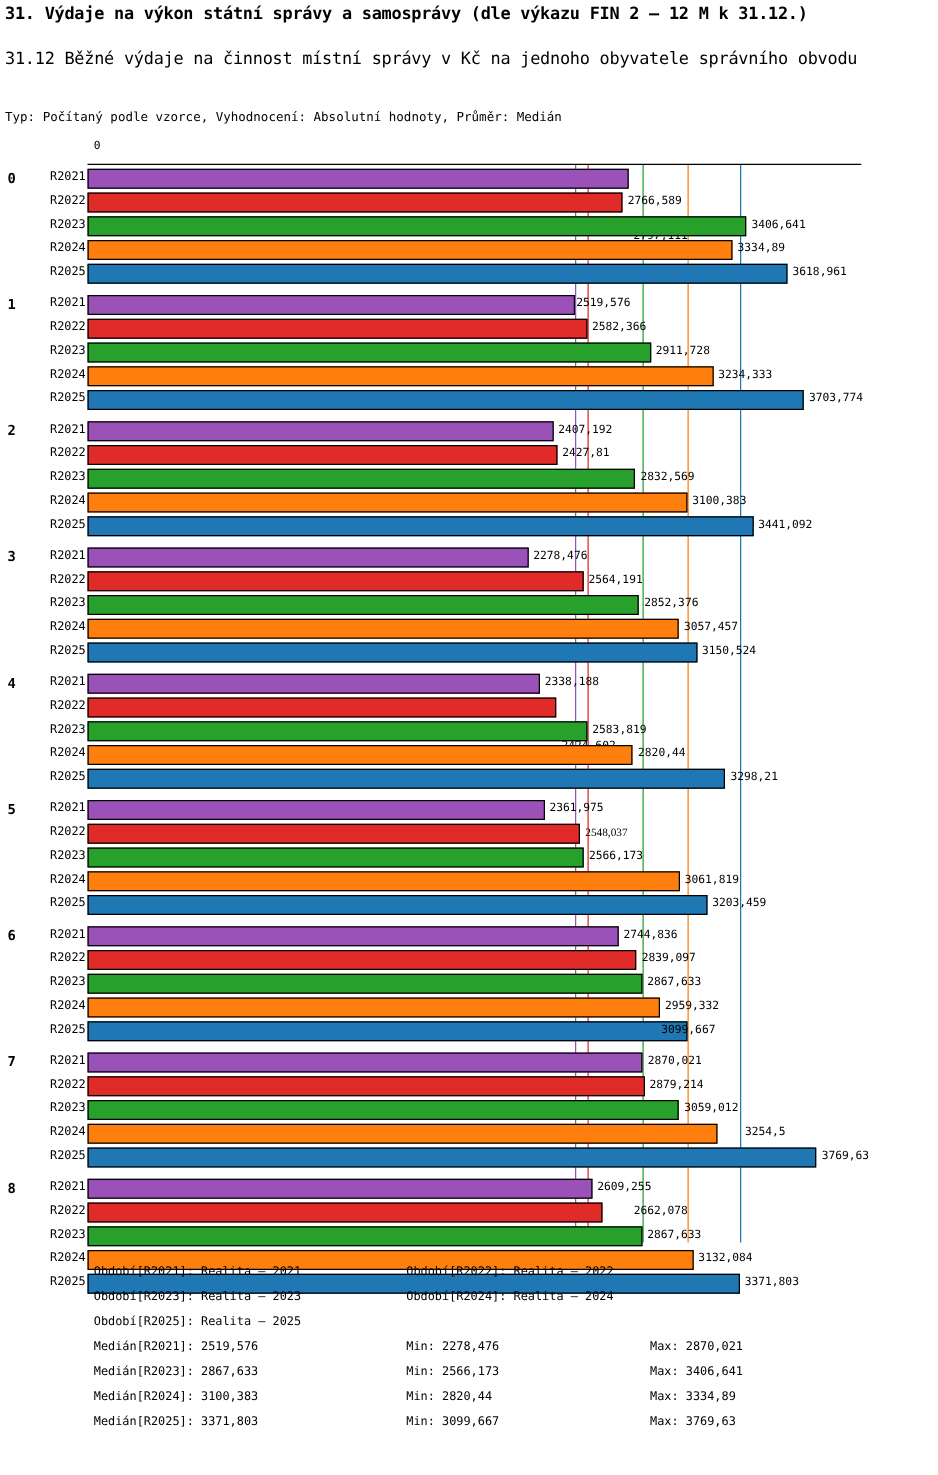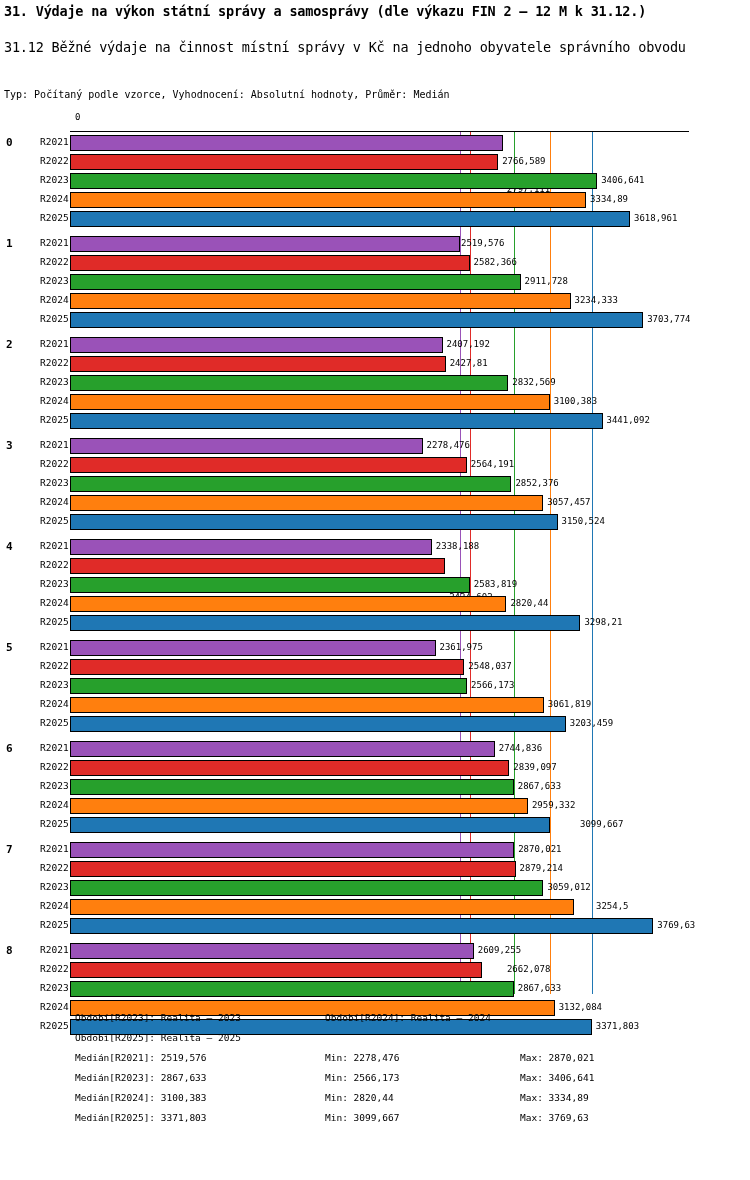--- a/index.html
+++ b/index.html
@@ -271,21 +271,21 @@
     </div>
     <div class="group-index" style="top: 529px;">5</div>
     <div class="row" style="top: 528px; width: 750px;">
       <div class="row-label">R2021</div>
       <div class="bar" style="width: 365.516px; background: rgb(154, 82, 184);"></div>
       <div class="bar-value" style="left: 439.516px;">2361,975</div>
     </div>
     <div class="row" style="top: 547px; width: 750px;">
       <div class="row-label">R2022</div>
       <div class="bar" style="width: 394.309px; background: rgb(224, 43, 40);"></div>
-      <div class="bar-value" style="left: 468.309px;">2548,037</div>
+      <div class="bar-value" style="left: 468.309px; font-family: Liberation Serif, serif;">2548,037</div>
     </div>
     <div class="row" style="top: 566px; width: 750px;">
       <div class="row-label">R2023</div>
       <div class="bar" style="width: 397.115px; background: rgb(39, 160, 44);"></div>
       <div class="bar-value" style="left: 471.115px;">2566,173</div>
     </div>
     <div class="row" style="top: 585px; width: 750px;">
       <div class="row-label">R2024</div>
       <div class="bar" style="width: 473.816px; background: rgb(255, 127, 14);"></div>
       <div class="bar-value" style="left: 547.816px;">3061,819</div>
@@ -312,21 +312,21 @@
       <div class="bar-value" style="left: 517.766px;">2867,633</div>
     </div>
     <div class="row" style="top: 686px; width: 750px;">
       <div class="row-label">R2024</div>
       <div class="bar" style="width: 457.957px; background: rgb(255, 127, 14);"></div>
       <div class="bar-value" style="left: 531.957px;">2959,332</div>
     </div>
     <div class="row" style="top: 705px; width: 750px;">
       <div class="row-label">R2025</div>
       <div class="bar" style="width: 479.673px; background: rgb(31, 119, 180);"></div>
-      <div class="bar-value" style="left: 580px;">3099,667</div>
+      <div class="bar-value" style="left: 529px;">3099,667</div>
     </div>
     <div class="group-index" style="top: 731px;">7</div>
     <div class="row" style="top: 730px; width: 750px;">
       <div class="row-label">R2021</div>
       <div class="bar" style="width: 444.136px; background: rgb(154, 82, 184);"></div>
       <div class="bar-value" style="left: 518.136px;">2870,021</div>
     </div>
     <div class="row" style="top: 749px; width: 750px;">
       <div class="row-label">R2022</div>
       <div class="bar" style="width: 445.558px; background: rgb(224, 43, 40);"></div>
@@ -369,20 +369,24 @@
       <div class="bar-value" style="left: 558.69px;">3132,084</div>
     </div>
     <div class="row" style="top: 907px; width: 750px;">
       <div class="row-label">R2025</div>
       <div class="bar" style="width: 521.787px; background: rgb(31, 119, 180);"></div>
       <div class="bar-value" style="left: 595.787px;">3371,803</div>
     </div>
   </div>
 
 <div class="legend">
+  <div class="legend-row">
+    <span class="lg-c1">Období[R2021]: Realita – 2021</span>
+    <span class="lg-c2">Období[R2022]: Realita – 2022</span>
+  </div>
   <div class="legend-row">
     <span class="lg-c1">Období[R2023]: Realita – 2023</span>
     <span class="lg-c2">Období[R2024]: Realita – 2024</span>
   </div>
   <div class="legend-row">
     <span class="lg-c1">Období[R2025]: Realita – 2025</span>
   </div>
   <div class="legend-row">
     <span class="stat-c1">Medián[R2021]: 2519,576</span>
     <span class="stat-c2">Min: 2278,476</span>

